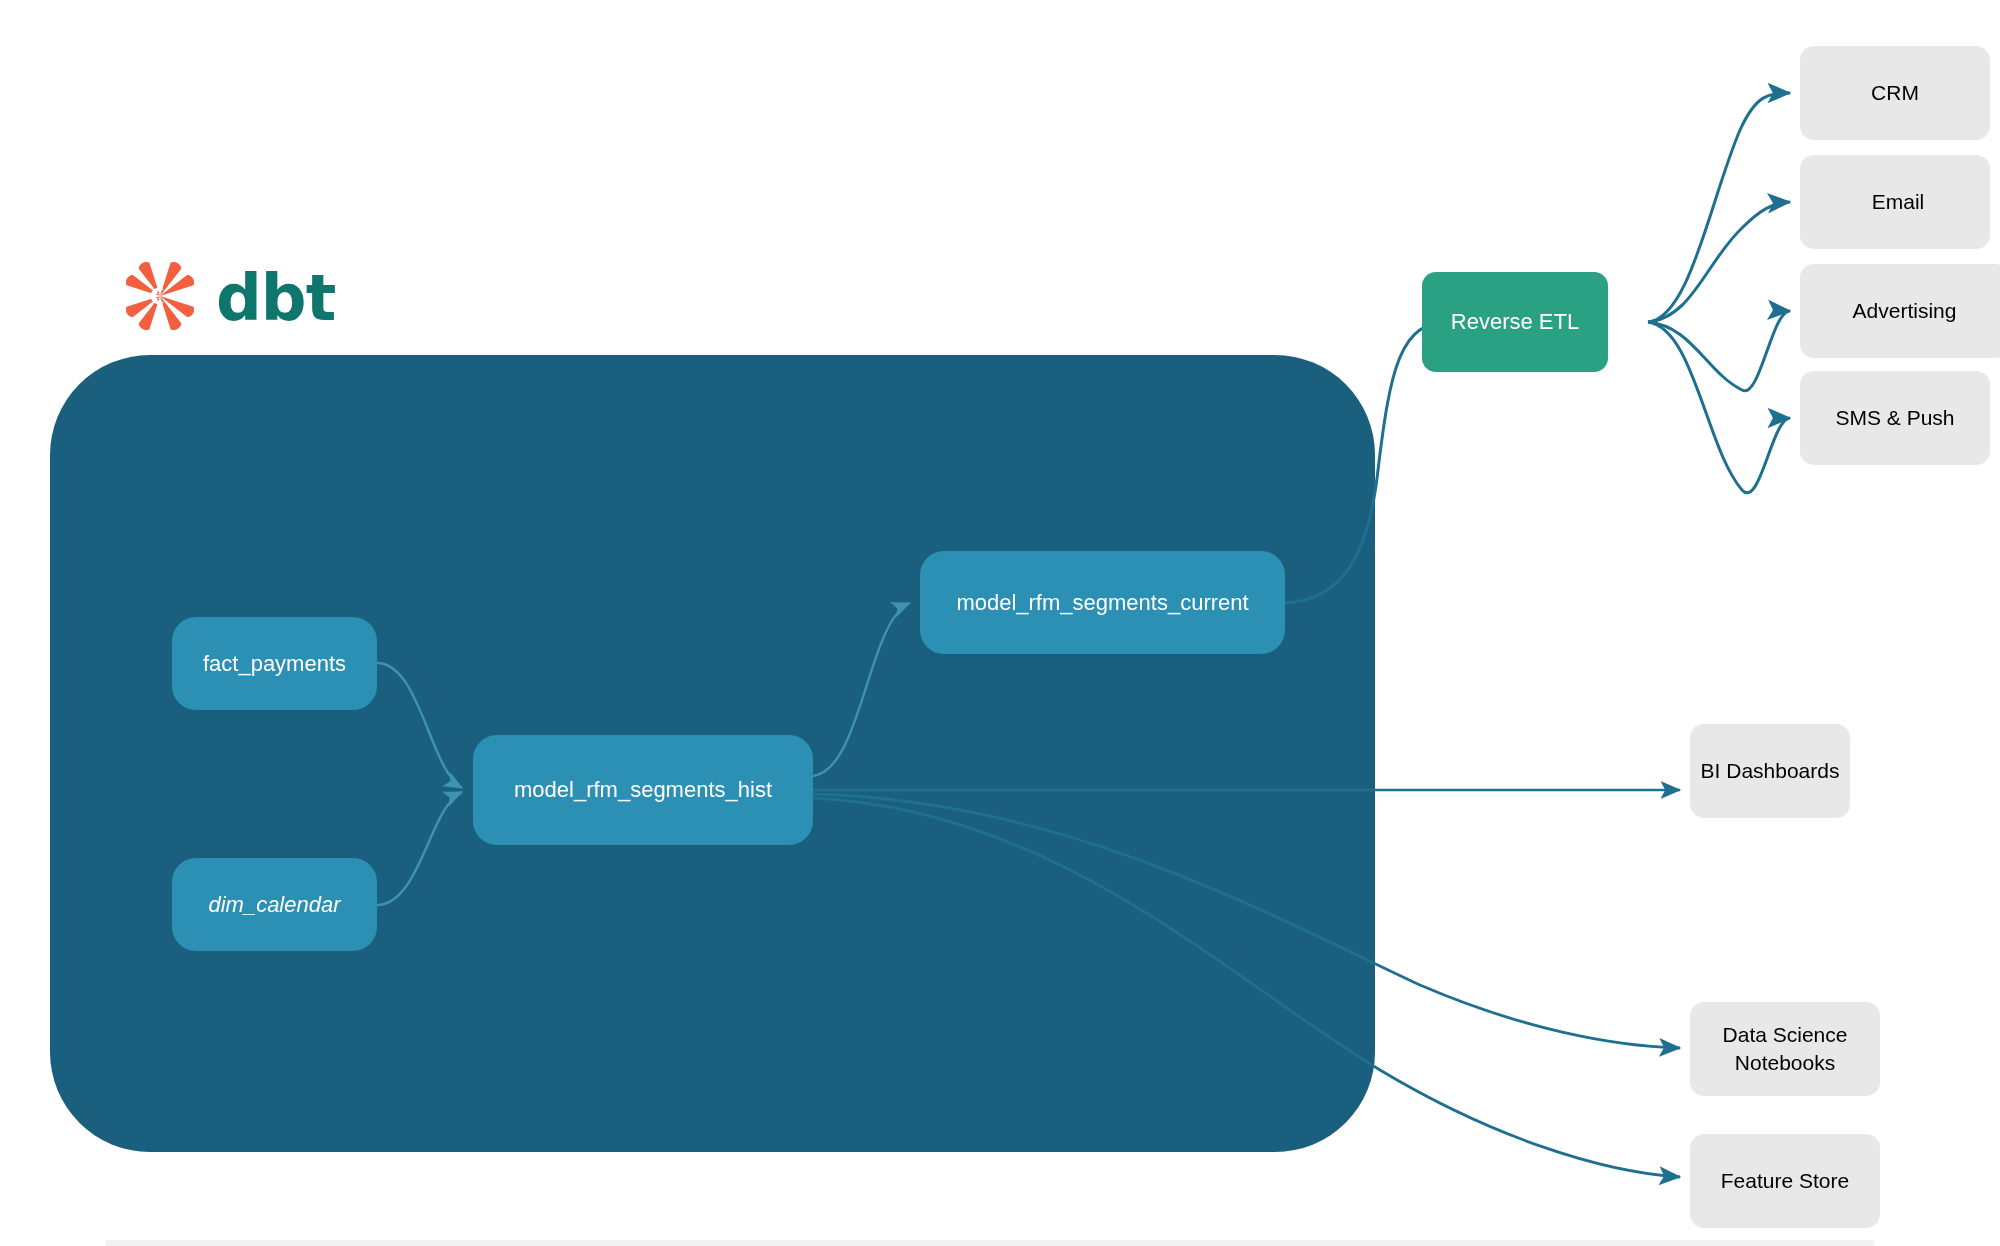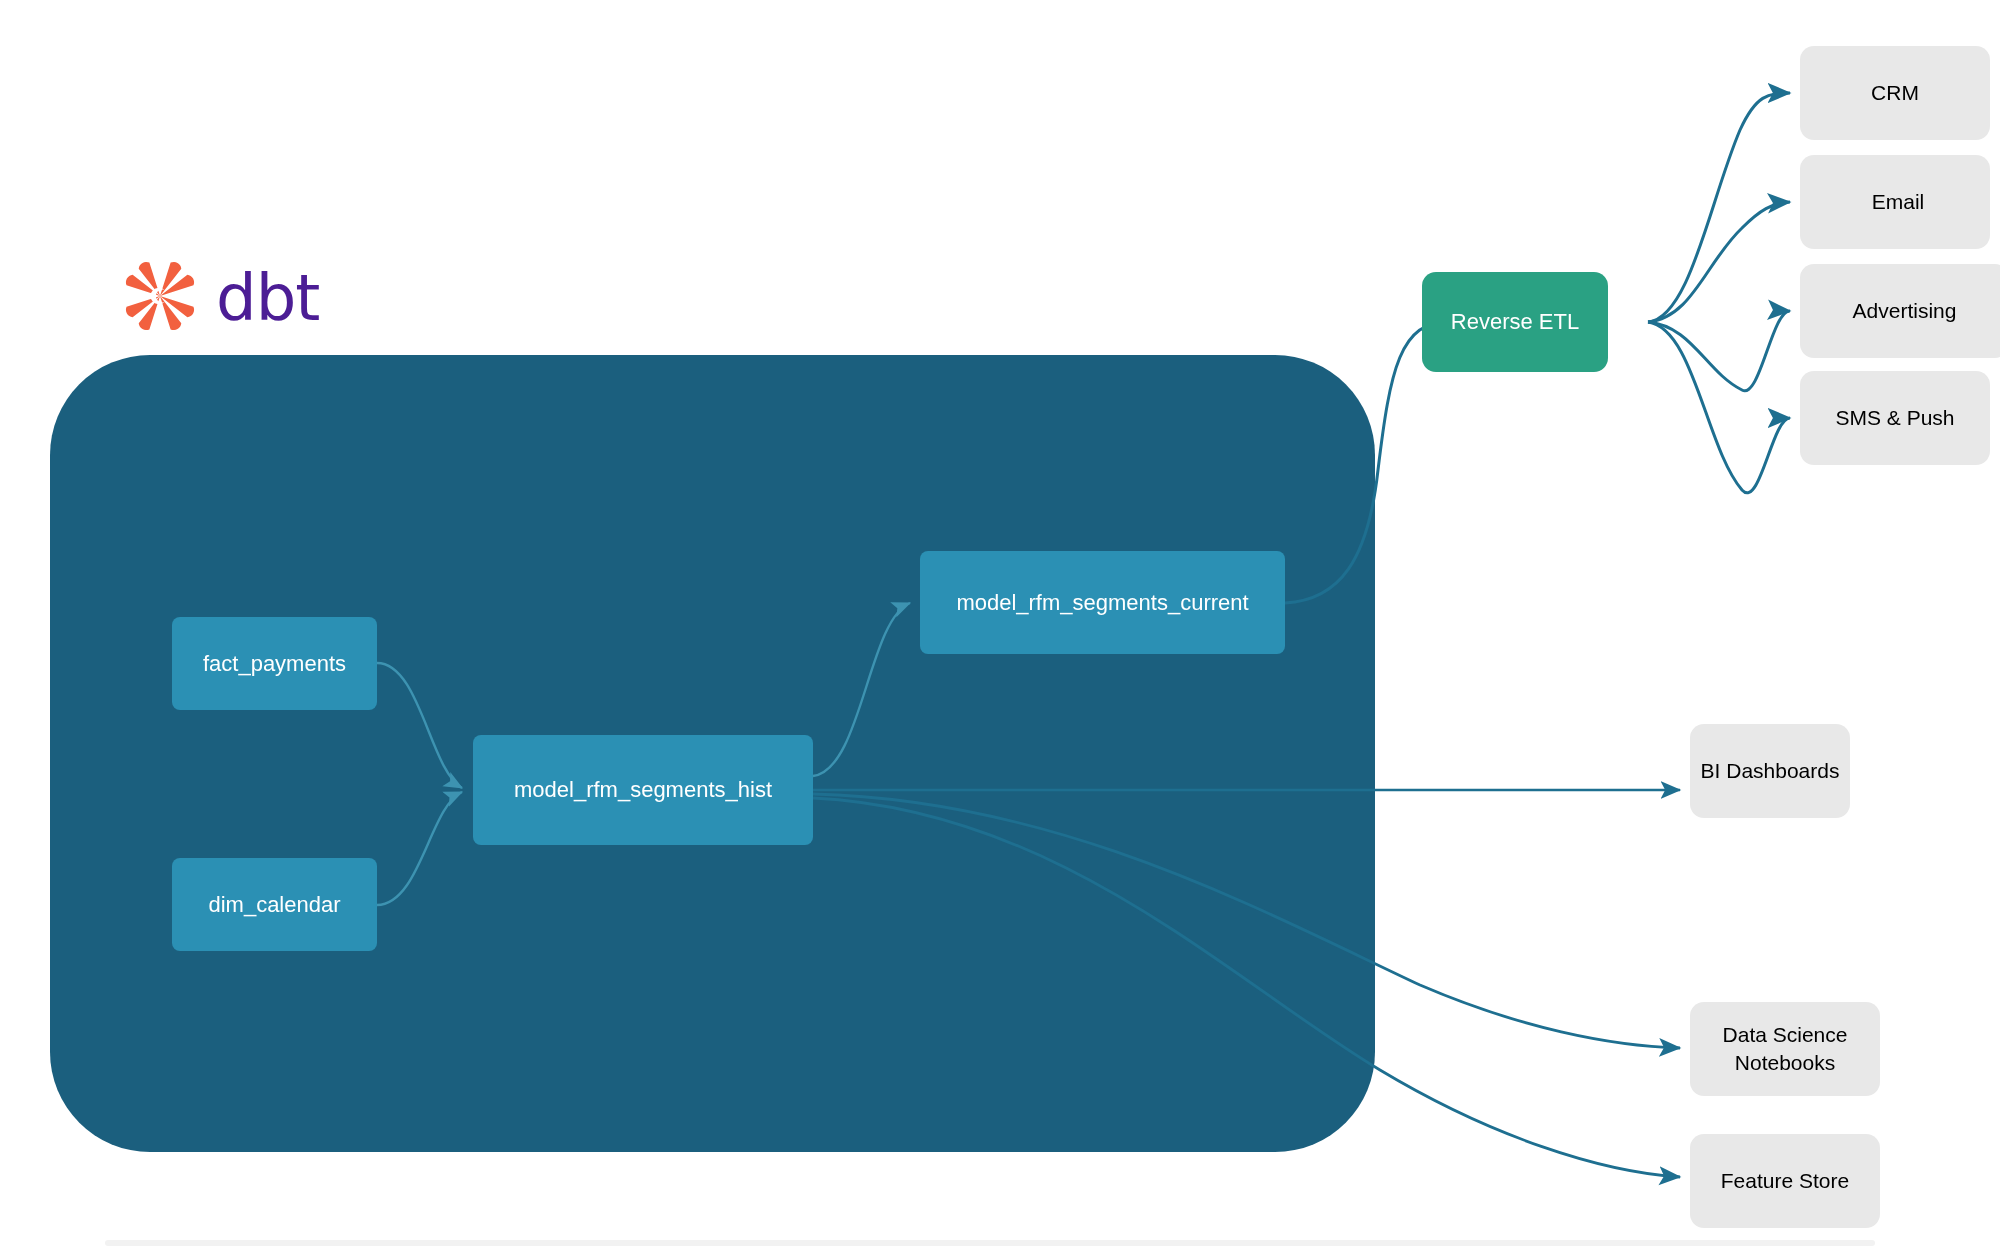--- a/index.html
+++ b/index.html
@@ -32,24 +32,24 @@
     position: absolute;
     left: 122px;
     top: 258px;
     display: flex;
     align-items: center;
     gap: 18px;
     z-index: 6;
   }
   #dbt-logo .wordmark {
     font-family: "DejaVu Sans", sans-serif;
-    font-weight: normal;
+    font-weight: bold;
     font-size: 64px;
     letter-spacing: -1px;
-    color: #4c1d95;
+    color: #0f766e;
     line-height: 1;
     text-align: right;
   }
 
   
   #warehouse {
     position: absolute;
     left: 50px;
     top: 355px;
     width: 1325px;
@@ -65,42 +65,42 @@
     display: flex;
     align-items: center;
     justify-content: center;
     text-align: center;
     box-sizing: border-box;
     z-index: 5;
   }
   .node-model {
     background: #2b90b4;
     color: #ffffff;
-    border-radius: 8px;
+    border-radius: 24px;
     font-size: 22px;
     padding: 0 22px;
   }
   .node-green {
     background: #2aa183;
     color: #ffffff;
     border-radius: 14px;
     font-size: 22px;
     padding: 0 18px;
   }
   .node-gray {
     background: #e8e8e8;
     color: #000000;
     border-radius: 14px;
     font-size: 21px;
     padding: 0 14px;
     line-height: 1.35;
   }
 
   #node-fact-payments        { left: 172px; top: 617px;  width: 205px; height: 93px; }
-  #node-dim-calendar         { left: 172px; top: 858px;  width: 205px; height: 93px; }
+  #node-dim-calendar         { left: 172px; top: 858px;  width: 205px; height: 93px; font-style: italic; }
   #node-rfm-hist             { left: 473px; top: 735px;  width: 340px; height: 110px; }
   #node-rfm-current          { left: 920px; top: 551px;  width: 365px; height: 103px; }
   #node-reverse-etl          { left: 1422px; top: 272px; width: 186px; height: 100px; }
 
   #node-crm                  { left: 1800px; top: 46px;  width: 190px; height: 94px; }
   #node-email                { left: 1800px; top: 155px; width: 190px; height: 94px; padding-left: 20px; }
   #node-advertising          { left: 1800px; top: 264px; width: 209px; height: 94px; }
   #node-sms-push             { left: 1800px; top: 371px; width: 190px; height: 94px; }
 
   #node-bi-dashboards        { left: 1690px; top: 724px;  width: 160px; height: 94px; }

